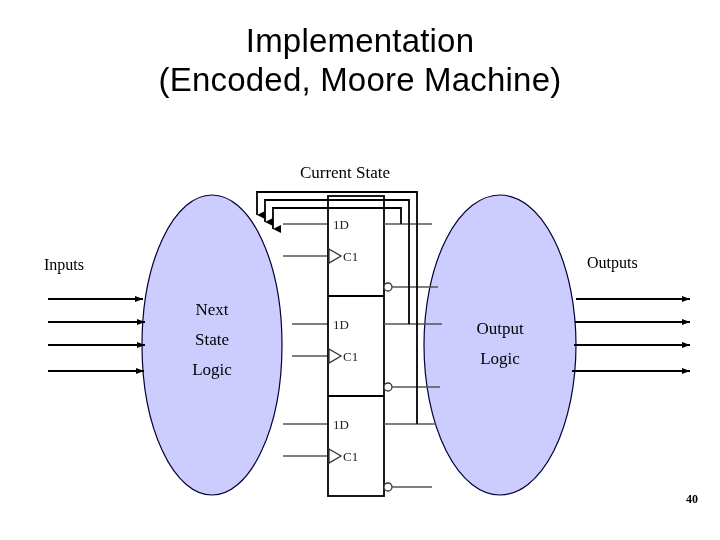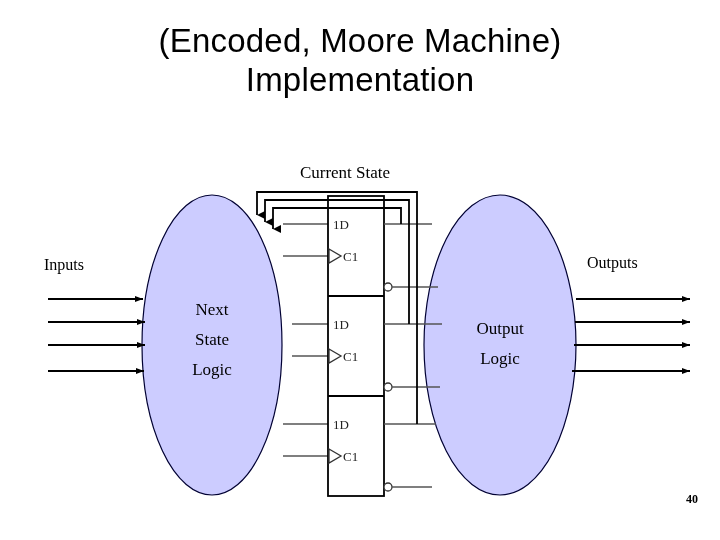--- a/index.html
+++ b/index.html
@@ -63,22 +63,22 @@
     color: #000000;
     margin-top: 8px;
   }
 </style>
 </head>
 <body>
 
 <div id="slide">
 
   <div id="title-block">
+    <div class="title-line">Implementation</div>
     <div class="title-line">(Encoded, Moore Machine)</div>
-    <div class="title-line">Implementation</div>
   </div>
 
   <svg id="diagram" width="720" height="540" viewBox="0 0 720 540">
 
     <defs>
       <marker id="arrowR" markerWidth="9" markerHeight="9" refX="8" refY="3" orient="auto" markerUnits="userSpaceOnUse">
         <path d="M0,0 L8,3 L0,6 z" fill="#000000"></path>
       </marker>
       <marker id="arrowD" markerWidth="9" markerHeight="9" refX="4" refY="8" orient="auto" markerUnits="userSpaceOnUse">
         <path d="M0,0 L8,0 L4,8 z" fill="#000000"></path>

